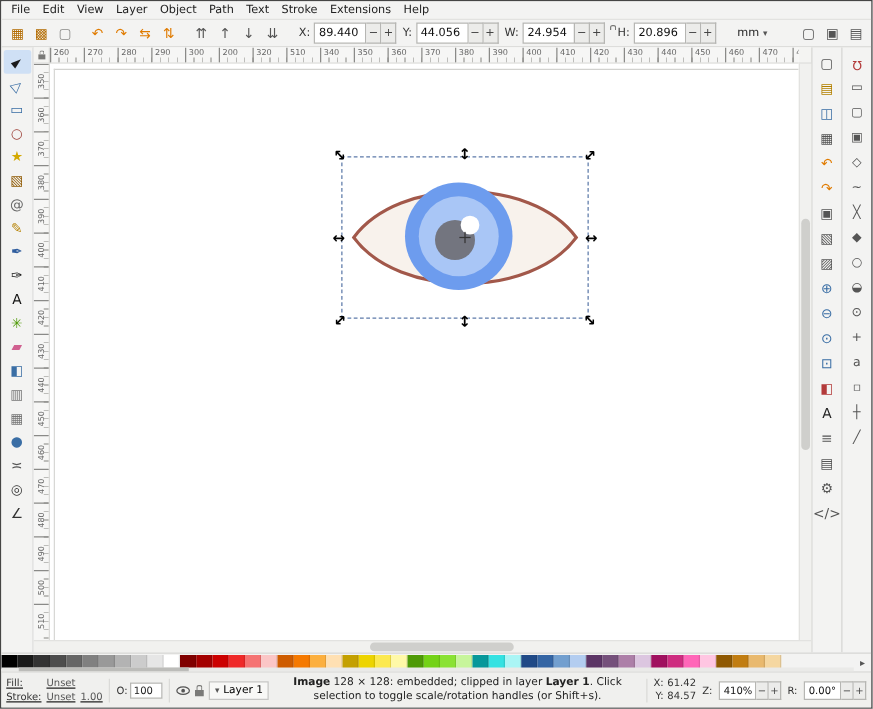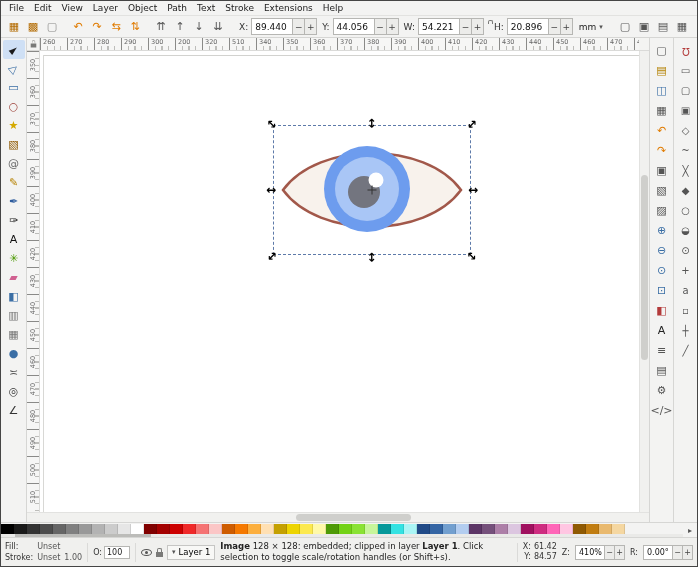--- a/index.html
+++ b/index.html
@@ -28,21 +28,21 @@
     background:#f3f3f2; border-bottom:1px solid #d6d6d4; padding:0 4px; gap:1px; }
   .tb-btn { width:18px; height:18px; display:flex; align-items:center; justify-content:center;
     border-radius:2px; font-size:11px; line-height:1; }
   .tb-sep { width:1px; height:15px; background:#d8d8d6; margin:0 3px; }
   .spin-label { color:#333; font-size:9px; margin:0 2px 0 4px; }
   .spin { display:flex; height:17px; align-items:stretch; }
   .spin-val { width:42px; background:#fff; border:1px solid #b6b6b3; font-size:9px;
     display:flex; align-items:center; padding:0 3px; color:#111; }
   .spin-btn { width:12px; background:#ececea; border:1px solid #b6b6b3; border-left:none;
     display:flex; align-items:center; justify-content:center; font-size:9px; color:#444; }
-  .units-btn { height:17px; display:flex; align-items:center; gap:3px; padding:0 5px;
+  .units-btn { height:17px; display:flex; align-items:center; gap:3px; padding:0 16px;
     font-size:9px; color:#222; }
   .caret { font-size:7px; color:#555; }
   .tb-right { margin-left:auto; display:flex; gap:1px; align-items:center; }
   
   .main { flex:1; display:flex; min-height:0; }
   .toolbox { width:26px; flex:0 0 26px; background:#f3f3f2; border-right:1px solid #d6d6d4;
     display:flex; flex-direction:column; align-items:center; padding-top:2px; overflow:hidden; }
   .tool { width:22px; height:19px; flex:0 0 19px; display:flex; align-items:center;
     justify-content:center; border-radius:2px; font-size:11px; line-height:1; }
   .tool .g { display:block; }
@@ -110,38 +110,38 @@
   .palette { flex:1; display:flex; overflow:hidden; padding-top:1px; }
   .swatch { flex:0 0 13px; height:11px; border-right:1px solid rgba(0,0,0,0.10); }
   .pal-arrow { width:14px; flex:0 0 14px; display:flex; align-items:center;
     justify-content:center; font-size:8px; color:#555; }
   .pal-scroll { position:absolute; left:0; right:14px; bottom:0; height:3px; background:#eaeae8; }
   .pal-scroll .thumb { position:absolute; top:0; bottom:0; left:2%; width:20%; background:#bcbcb9; }
   
   .statusbar { height:29px; flex:0 0 29px; background:#f0f0ee; border-top:1px solid #d6d6d4;
     display:flex; align-items:center; font-size:8.5px; color:#222; padding:0 4px; gap:5px; }
   .fs-block { display:grid; grid-template-columns:auto auto auto; column-gap:4px;
-    font-size:8px; line-height:11px; }
+    font-size:8px; line-height:11px;text-decoration:underline; }
   .fs-lab { color:#333; }
   .fs-val { color:#555; }
   .op-block { display:flex; align-items:center; gap:2px; font-size:8px; }
   .op-box { width:26px; height:13px; background:#fff; border:1px solid #b6b6b3;
     display:flex; align-items:center; padding:0 2px; font-size:8px; }
   .eye-ico { width:11px; height:7px; border:1px solid #555; border-radius:50%; position:relative; }
   .eye-ico::after { content:""; position:absolute; left:3px; top:1px; width:3px; height:3px;
     border-radius:50%; background:#555; }
   .lock-ico { width:7px; height:5px; background:#7a7a78; position:relative; margin-top:4px; }
   .lock-ico::before { content:""; position:absolute; left:1px; top:-4px; width:3px; height:3px;
     border:1px solid #7a7a78; border-bottom:none; border-radius:2px 2px 0 0; }
   .corner .lock-ico { transform:scale(0.8); margin-top:3px; }
   .layer-block { display:flex; align-items:center; gap:4px; }
   .layer-dd { display:flex; align-items:center; gap:3px; height:15px; padding:0 4px;
     background:#f8f8f6; border:1px solid #c6c6c4; font-size:8.5px; }
   .msg { flex:1; font-size:8.5px; line-height:1.3; color:#222; overflow:hidden;
-    max-height:24px; min-width:0; }
+    max-height:24px; min-width:0;text-align:center; }
   .sb-sep { width:1px; height:19px; background:#dadad8; }
   .coords { display:grid; grid-template-columns:auto auto; column-gap:3px;
     font-size:8px; line-height:10px; color:#333; text-align:right; }
   .mini-spin .spin-val { width:30px; font-size:8px; height:15px; }
   .mini-spin .spin-btn { width:10px; font-size:8px; height:15px; }
   .mini-spin { height:15px; }
   .sb-lab { font-size:8px; color:#333; }
 </style>
 </head>
 <body>
@@ -217,21 +217,21 @@
       <button class="spin-btn">+</button>
     </span>
     <span class="spin-label">Y:</span>
     <span class="spin">
       <span class="spin-val">44.056</span>
       <button class="spin-btn">−</button>
       <button class="spin-btn">+</button>
     </span>
     <span class="spin-label">W:</span>
     <span class="spin">
-      <span class="spin-val">54.221</span>
+      <span class="spin-val">24.954</span>
       <button class="spin-btn">−</button>
       <button class="spin-btn">+</button>
     </span>
     <span class="lock-ico" style="margin:0 2px"></span>
     <span class="spin-label">H:</span>
     <span class="spin">
       <span class="spin-val">20.896</span>
       <button class="spin-btn">−</button>
       <button class="spin-btn">+</button>
     </span>

